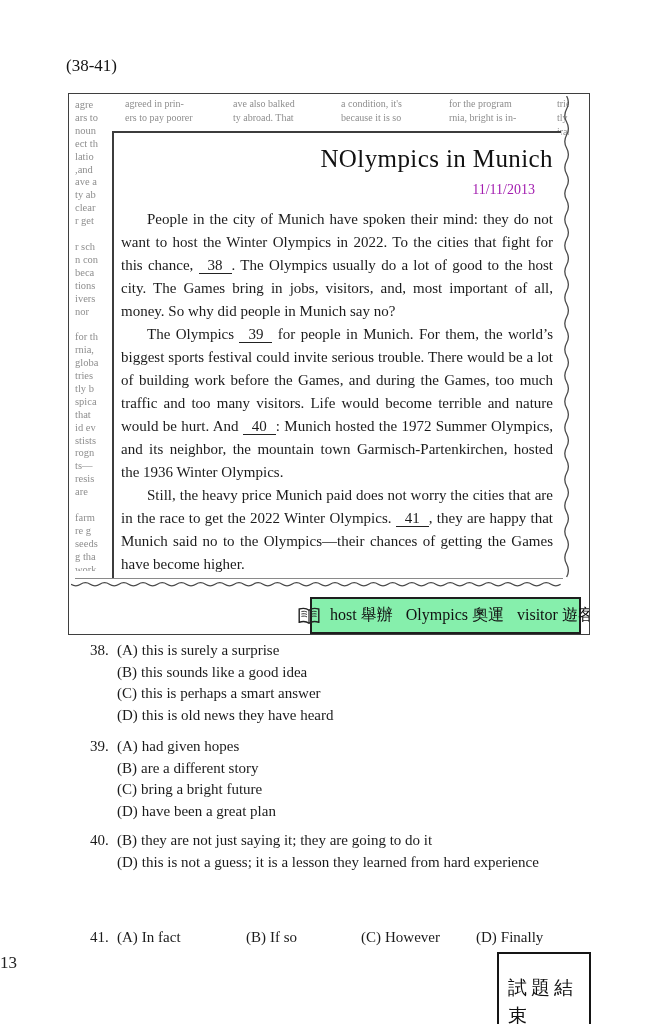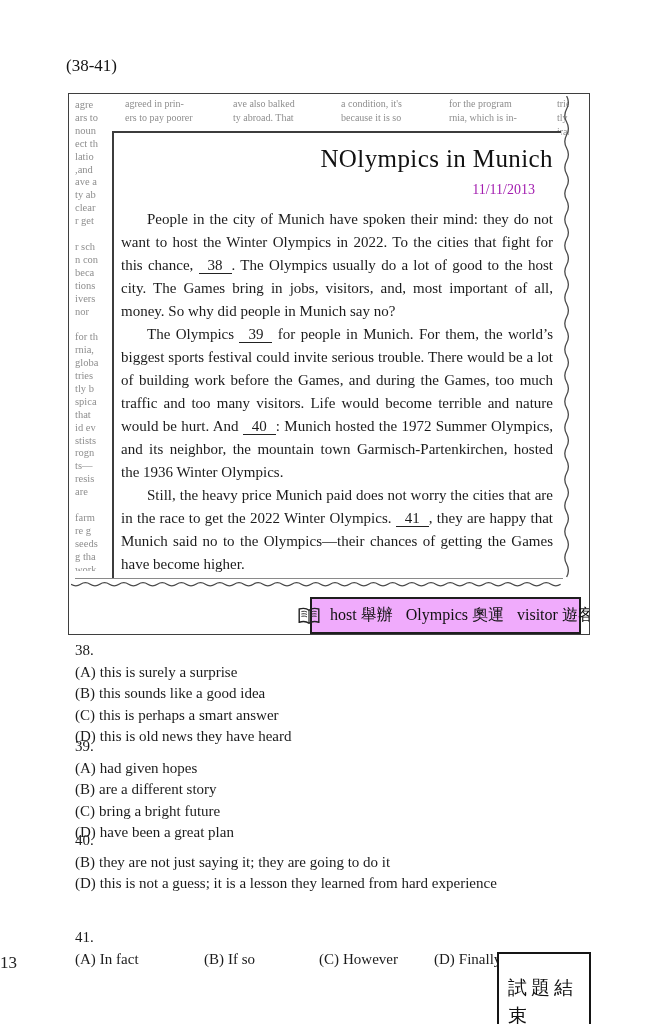--- a/index.html
+++ b/index.html
@@ -31,28 +31,28 @@
            border-top:2px solid #3c3c3c;border-left:2px solid #3c3c3c;
            padding:10px 8px 0 7px;background:#fff;}
   .article-title{text-align:right;font-size:25px;letter-spacing:0.4px;color:#111;margin:2px 0 0 0;}
   .article-date{text-align:right;font-size:14px;color:#a21caf;margin:9px 18px 10px 0;}
   .para{margin:0;font-size:15px;line-height:23px;text-align:justify;text-indent:26px;color:#1b1b1b;}
   .blank{border-bottom:1.2px solid #222;padding:0 9px;}
 
   
   .vocab-box{position:absolute;left:241px;top:503px;width:271px;height:37px;box-sizing:border-box;
              border:2px solid #1e1e1e;display:flex;align-items:center;justify-content:center;gap:9px;
-             background:#f0abfc;}
+             background:#86efac;}
   .vocab-text{font-size:16px;color:#111;white-space:nowrap;}
   .vocab-text .pair{margin-right:9px;}
   .vocab-text .pair:last-child{margin-right:0;}
   .book-icon{flex:0 0 auto;}
 
   
-  .question{position:absolute;left:75px;width:540px;display:flex;font-size:15px;line-height:21.5px;flex-direction:column;}
+  .question{position:absolute;left:90px;width:540px;display:flex;font-size:15px;line-height:21.5px;}
   .qnum{width:27px;flex:0 0 auto;}
   .opts{flex:1;}
   .opt .olab{margin-right:4px;}
   .opts-inline{flex:1;display:flex;}
   .opts-inline .opt{flex:0 0 auto;}
   .w1{width:129px;} .w2{width:115px;} .w3{width:115px;}
 
   .page-number{position:absolute;left:0;top:953px;width:656px;text-align:left;
                font-size:17px;color:#222;}
   .end-box{position:absolute;left:497px;top:952px;box-sizing:border-box;
@@ -107,21 +107,21 @@
 work</div>
 
     <div class="news-top">
       <div class="col">agreed in prin-
 ers to pay poorer</div>
       <div class="col">ave also balked
 ty abroad. That</div>
       <div class="col">a condition, it's
 because it is so</div>
       <div class="col">for the program
-rnia, which is in-</div>
+rnia, bright is in-</div>
       <div class="col">tries to compy
 tly by financing
 iral deforesta-</div>
     </div>
 
     <div class="article">
       <div class="article-title">NOlympics in Munich</div>
       <div class="article-date">11/11/2013</div>
 
       <p class="para"><span>People in the city of Munich have spoken their mind: they do not want to host the Winter Olympics in 2022.  To the cities that fight for this chance, </span><span class="blank">38</span><span>.  The Olympics usually do a lot of good to the host city.  The Games bring in jobs, visitors, and, most important of all, money.  So why did people in Munich say no?</span></p>

